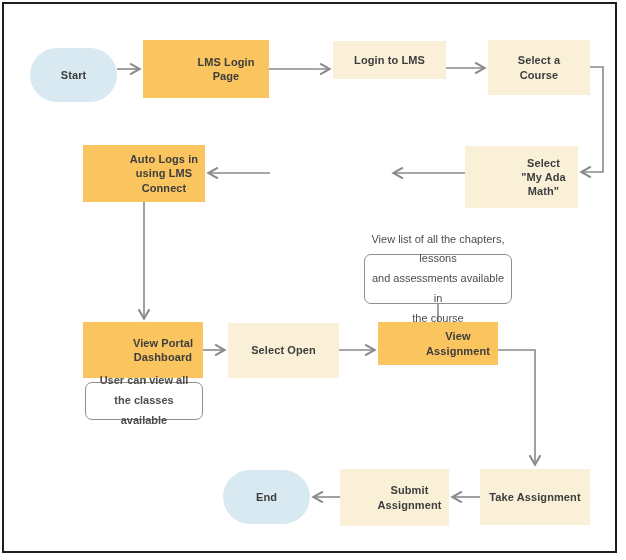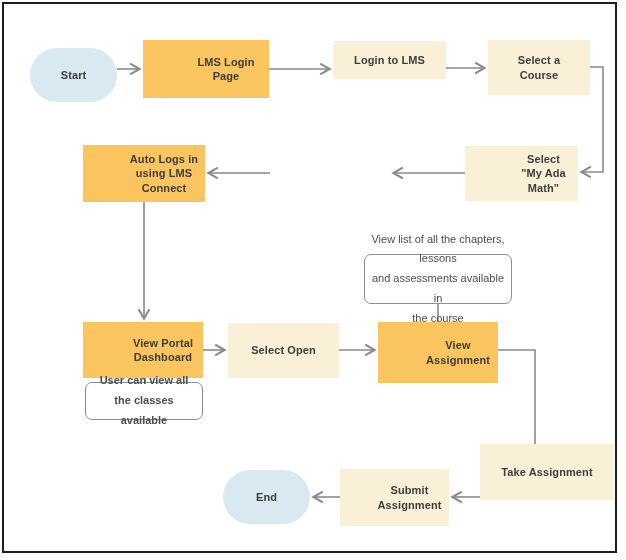--- a/index.html
+++ b/index.html
@@ -26,29 +26,29 @@
     display:flex;align-items:center;justify-content:center;text-align:center;
     white-space:pre-line;line-height:1.8;padding:2px 4px;box-sizing:border-box;
   }
   
   .n-start{left:30px;top:42px;width:87px;height:54px;margin-top:6px;}
   .n-lms-login{left:143px;top:40px;width:126px;height:58px;}
   .n-login-lms{left:333px;top:41px;width:113px;height:38px;}
   .n-select-course{left:488px;top:40px;width:102px;height:55px;}
   .n-auto-logs{left:83px;top:145px;width:122px;height:57px;}
   .n-redirect{left:270px;top:145px;width:120px;height:57px;}
-  .n-my-ada{left:465px;top:146px;width:113px;height:55px;padding-left:44px;}
+  .n-my-ada{left:465px;top:146px;width:113px;height:62px;padding-left:44px;}
   .n-note1{left:364px;top:254px;width:148px;height:50px;}
   .n-view-portal{left:83px;top:322px;width:120px;height:56px;}
   .n-select-open{left:228px;top:323px;width:111px;height:55px;}
-  .n-view-assign{left:378px;top:322px;width:120px;height:61px;}
+  .n-view-assign{left:378px;top:322px;width:120px;height:43px;}
   .n-note2{left:85px;top:382px;width:118px;height:38px;font-weight:bold;}
   .n-end{left:223px;top:470px;width:87px;height:54px;}
   .n-submit{left:340px;top:469px;width:109px;height:57px;padding-left:30px;}
-  .n-take{left:480px;top:444px;width:134px;height:56px;}
+  .n-take{left:480px;top:469px;width:110px;height:56px;}
 </style>
 </head>
 <body>
 
 <div class="canvas">
   <div class="frame"></div>
 
   <svg class="connector-layer" width="626" height="560" viewBox="0 0 626 560">
     <defs>
       <marker id="arw" viewBox="0 0 10 10" refX="7.5" refY="5" markerWidth="8.5" markerHeight="8.5" orient="auto-start-reverse">

